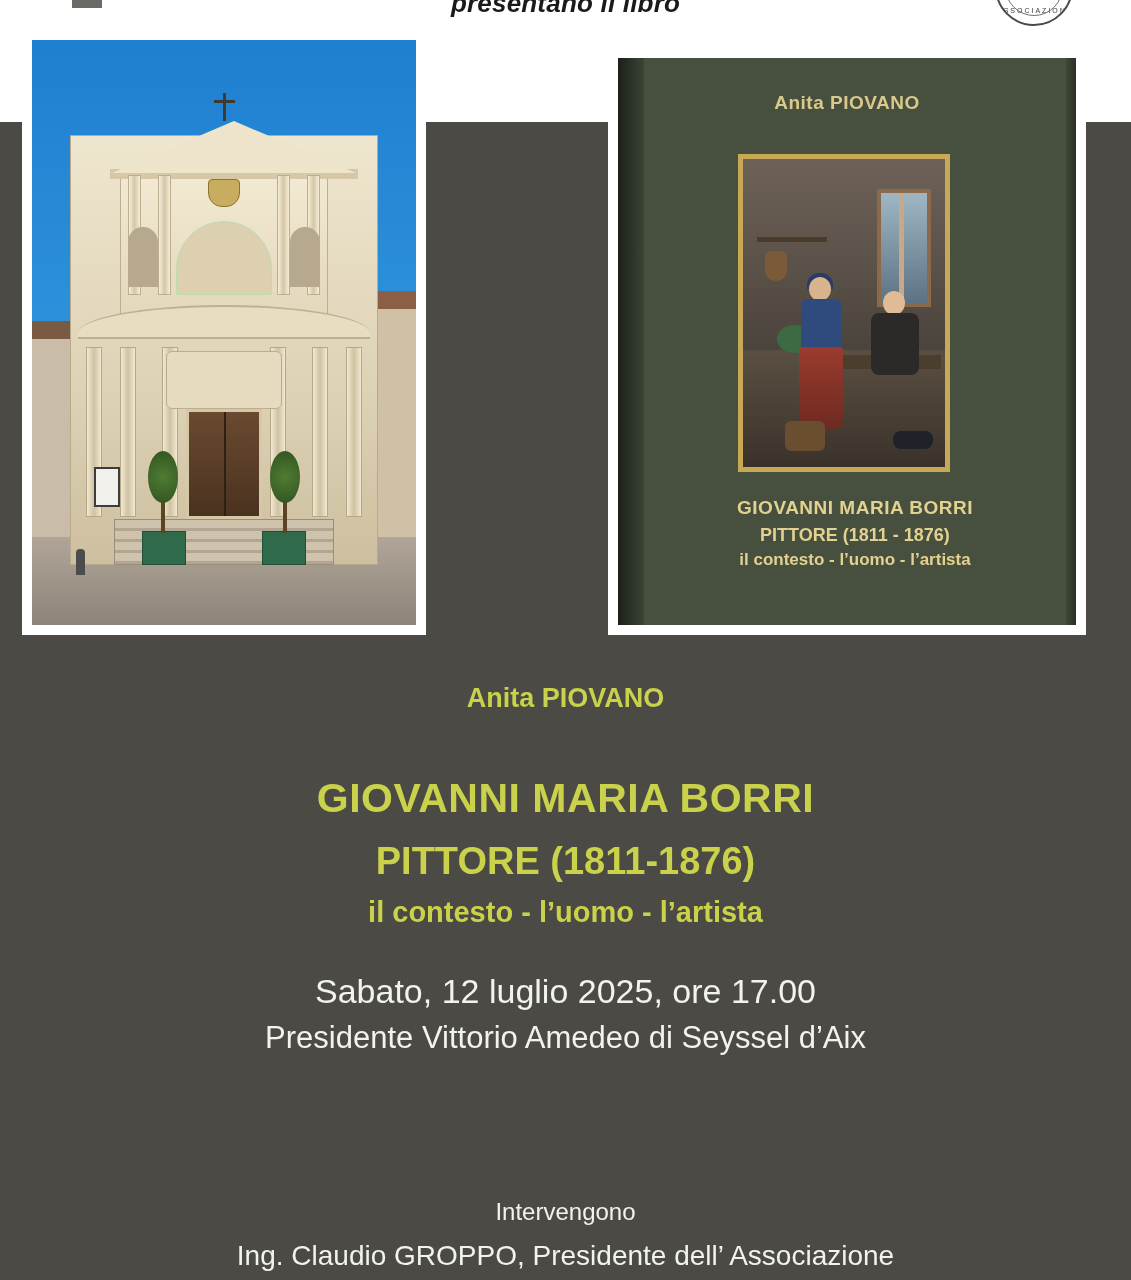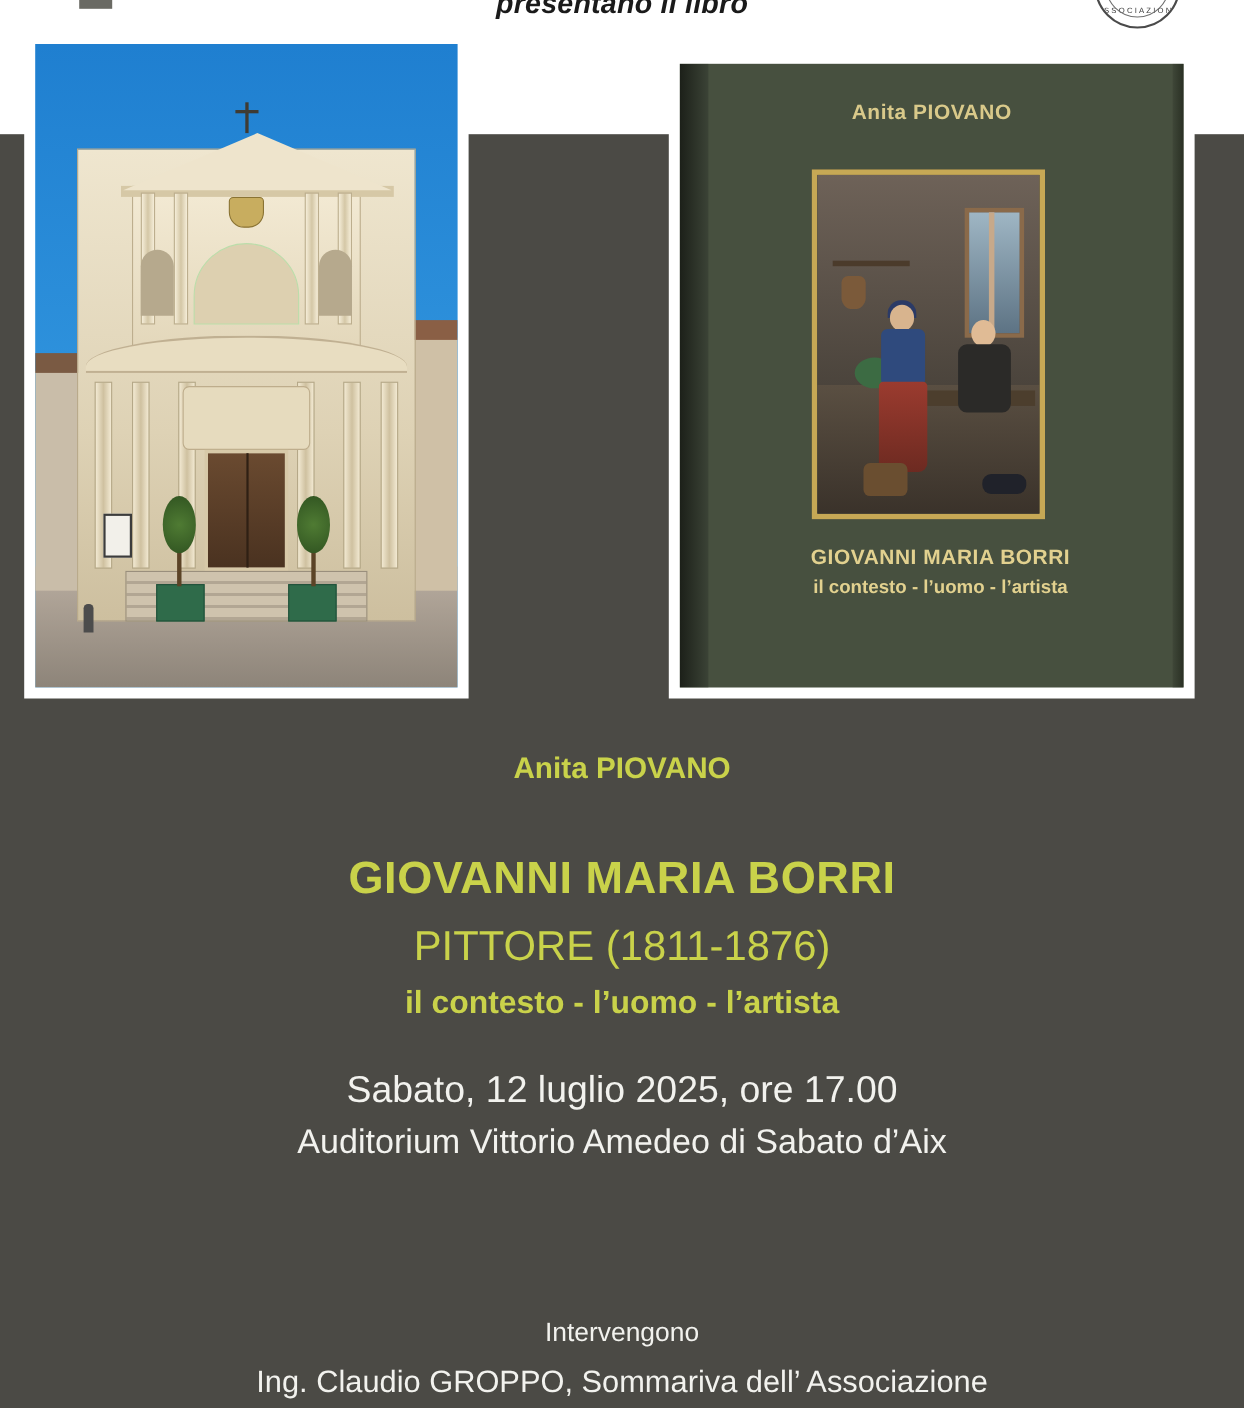--- a/index.html
+++ b/index.html
@@ -443,21 +443,21 @@
   .title-1 {
     top: 775px;
     font-size: 41px;
     font-weight: bold;
     color: #c9d24a;
     letter-spacing: 0.5px;
   }
   .title-2 {
     top: 840px;
     font-size: 38px;
-    font-weight: normal;
+    font-weight: bold;
     color: #c9d24a;
   }
   .subtitle {
     top: 896px;
     font-size: 29px;
     font-weight: bold;
     color: #c9d24a;
   }
   .date-line {
     top: 972px;
@@ -563,29 +563,30 @@
         </div>
         <div class="art-fig-right">
           <div class="head"></div>
             <div class="torso"></div>
         </div>
         <div class="art-basket"></div>
         <div class="art-dog"></div>
       </div>
       <div class="book-title-block">
         <div class="l1">GIOVANNI MARIA BORRI</div>
+        <div class="l2">PITTORE (1811 - 1876)</div>
         <div class="l3">il contesto - l’uomo - l’artista</div>
       </div>
     </div>
   </div>
 
   <div class="txt author-line">Anita PIOVANO</div>
   <div class="txt title-1">GIOVANNI MARIA BORRI</div>
   <div class="txt title-2">PITTORE (1811-1876)</div>
   <div class="txt subtitle">il contesto - l’uomo - l’artista</div>
 
   <div class="txt date-line">Sabato, 12 luglio 2025, ore 17.00</div>
-  <div class="txt venue-1">Auditorium Vittorio Amedeo di Sabato d’Aix</div>
+  <div class="txt venue-1">Presidente Vittorio Amedeo di Seyssel d’Aix</div>
 
   <div class="txt speakers-head">Intervengono</div>
-  <div class="txt speaker-1">Ing. Claudio GROPPO, Sommariva dell’ Associazione</div>
+  <div class="txt speaker-1">Ing. Claudio GROPPO, Presidente dell’ Associazione</div>
 
 </div>
 
 </body></html>

